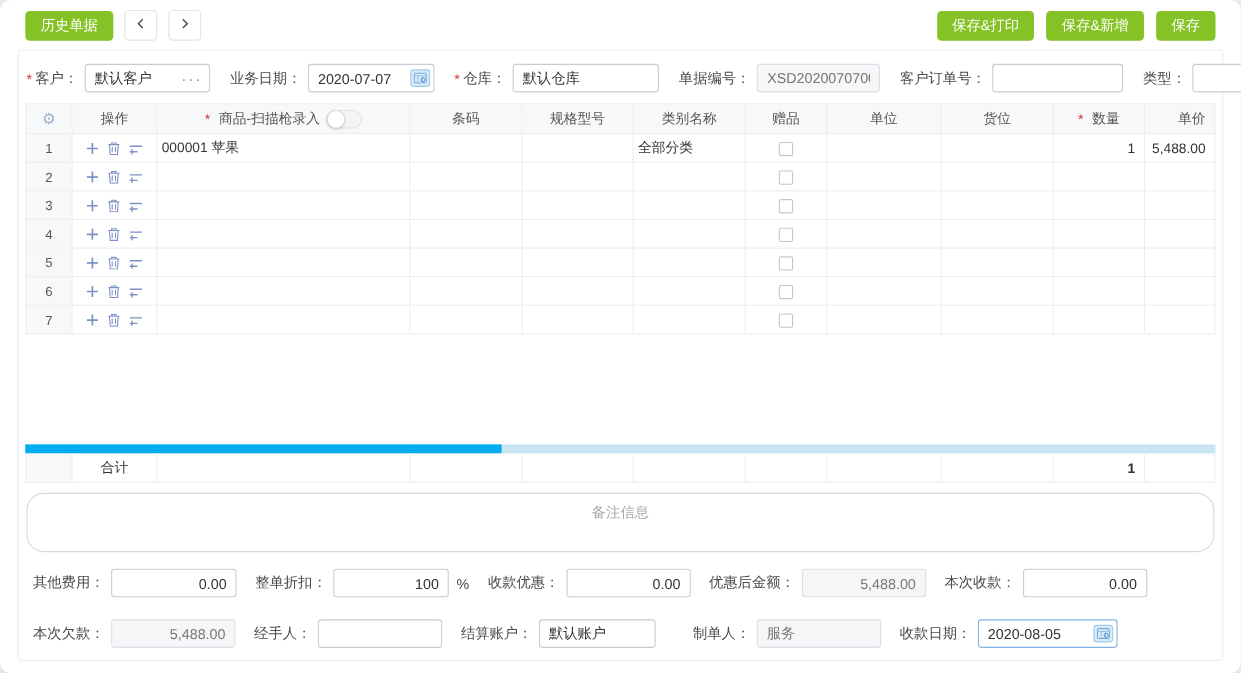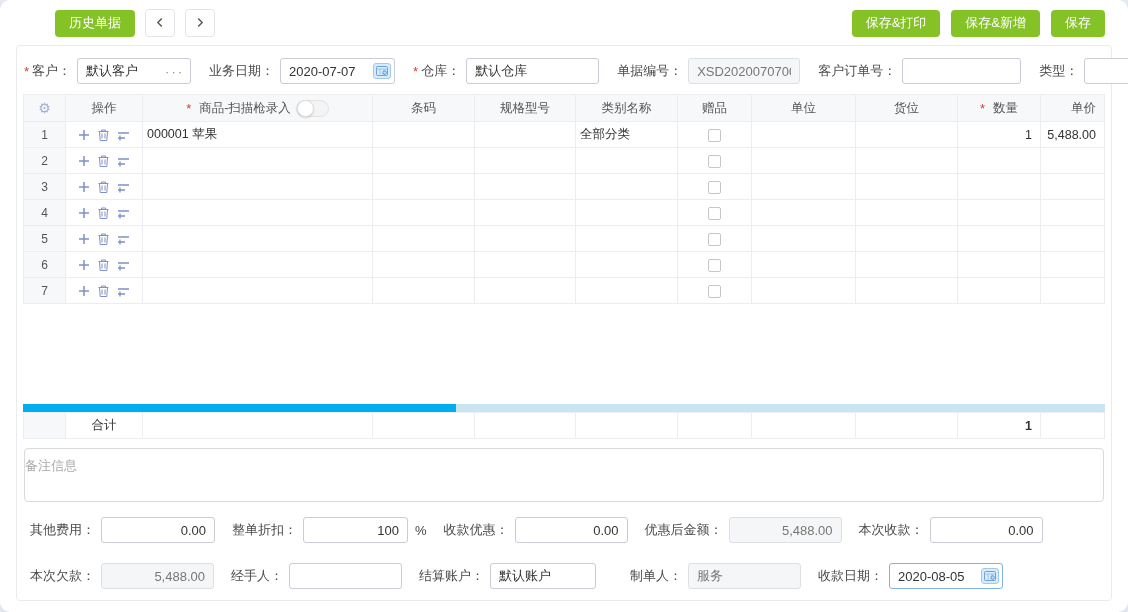--- a/index.html
+++ b/index.html
@@ -1,20 +1,20 @@
 <!DOCTYPE html>
 <html><head>
 <meta charset="utf-8">
 <style>
   * { box-sizing: border-box; margin: 0; padding: 0; }
   html,body { width:1128px; height:612px; font-family:"Liberation Sans","DejaVu Sans",sans-serif; background:#e9ebf4; }
   .card { position:absolute; inset:0; background:#fff; border-radius:10px; overflow:hidden; box-shadow:0 2px 10px rgba(40,50,90,.08); }
 
   
-  .toolbar { display:flex; align-items:center; padding:9px 23px 0 23px;margin-left:32px; }
+  .toolbar { display:flex; align-items:center; padding:9px 23px 0 23px; }
   .btn-green { background:#85c226; color:#fff; border:none; border-radius:4px; height:27px; padding:0 14px; font-size:13px; cursor:pointer; font-family:inherit; }
   .nav-btn { width:30px; height:28px; background:#fff; border:1px solid #e2e3e8; border-radius:4px; margin-left:10px; display:flex; align-items:center; justify-content:center; cursor:pointer; }
   .spacer { flex:1; }
   .toolbar .btn-green + .btn-green { margin-left:11px;text-align:center; }
 
   
   .panel { margin:8px 16px 0 16px; border:1px solid #eaebef; border-radius:4px; padding:12px 6px 12px 6px; height:556px; }
 
   
   .fields-row { display:flex; align-items:center; margin:0 1px 10px 1px; }
@@ -51,21 +51,21 @@
   
   .hscroll { height:8px; margin:0; background:#c9e5f1; display:flex; cursor:pointer; }
   .hscroll .thumb { width:40%; background:#00aeef; }
 
   
   .grid .total-row td { font-size:12.5px; }
   .total-row .t-label { text-align:center; }
   .total-row .t-qty { font-weight:bold; }
 
   
-  .remarks { display:block; width:calc(100% - 2px); margin:9px 1px 0 1px; height:54px; border:1px solid #d9d9d9; border-radius:4px; padding:8px 0; font-size:13px; color:#333; resize:none; font-family:inherit; outline:none; }
+  .remarks { display:block; width:calc(100% - 2px); margin:9px 1px 0 1px; height:54px; border:1px solid #d9d9d9; border-radius:16px; padding:8px 0; font-size:13px; color:#333; resize:none; font-family:inherit; outline:none;text-align:center; }
   .remarks::placeholder { color:#a9a9a9; }
 
   
   .foot-row { display:flex; align-items:center; margin:15px 1px 0 7px; }
   .foot-row.second { margin-top:20px; }
   .ffield { display:flex; align-items:center; }
   .ffield + .ffield { margin-left:17px; }
   .pct { font-size:13px; color:#444; margin-left:7px; }
   .hl { border-color:#7fb3e3; }
 </style>
@@ -460,21 +460,21 @@
         <span class="lbl">结算账户：</span>
         <input class="ipt" style="width: 106px;" value="默认账户">
       </div>
       <div class="ffield" style="margin-left:34px;">
         <span class="lbl">制单人：</span>
         <input class="ipt dis" style="width: 113px;" disabled="" value="服务">
       </div>
       <div class="ffield">
         <span class="lbl">收款日期：</span>
         <span class="ipt-wrap">
-          <input class="ipt hl" style="width: 114px; padding-right: 26px;" value="2020-08-05">
+          <input class="ipt hl" style="width: 127px; padding-right: 26px;" value="2020-08-05">
           <span class="suffix-cal">
               <svg width="12" height="10" viewBox="0 0 12 10">
                 <rect x="0.5" y="0.5" width="11" height="9" rx="1" fill="none" stroke="#5b9bd5" stroke-width="0.9"></rect>
                 <path d="M0.5 3h11M4 3v7M8 3v7" stroke="#8fbde4" stroke-width="0.8"></path>
                 <circle cx="8.6" cy="6.6" r="1.8" fill="none" stroke="#4a8fd0" stroke-width="0.9"></circle>
               </svg>
             </span>
         </span>
       </div>
     </div>

